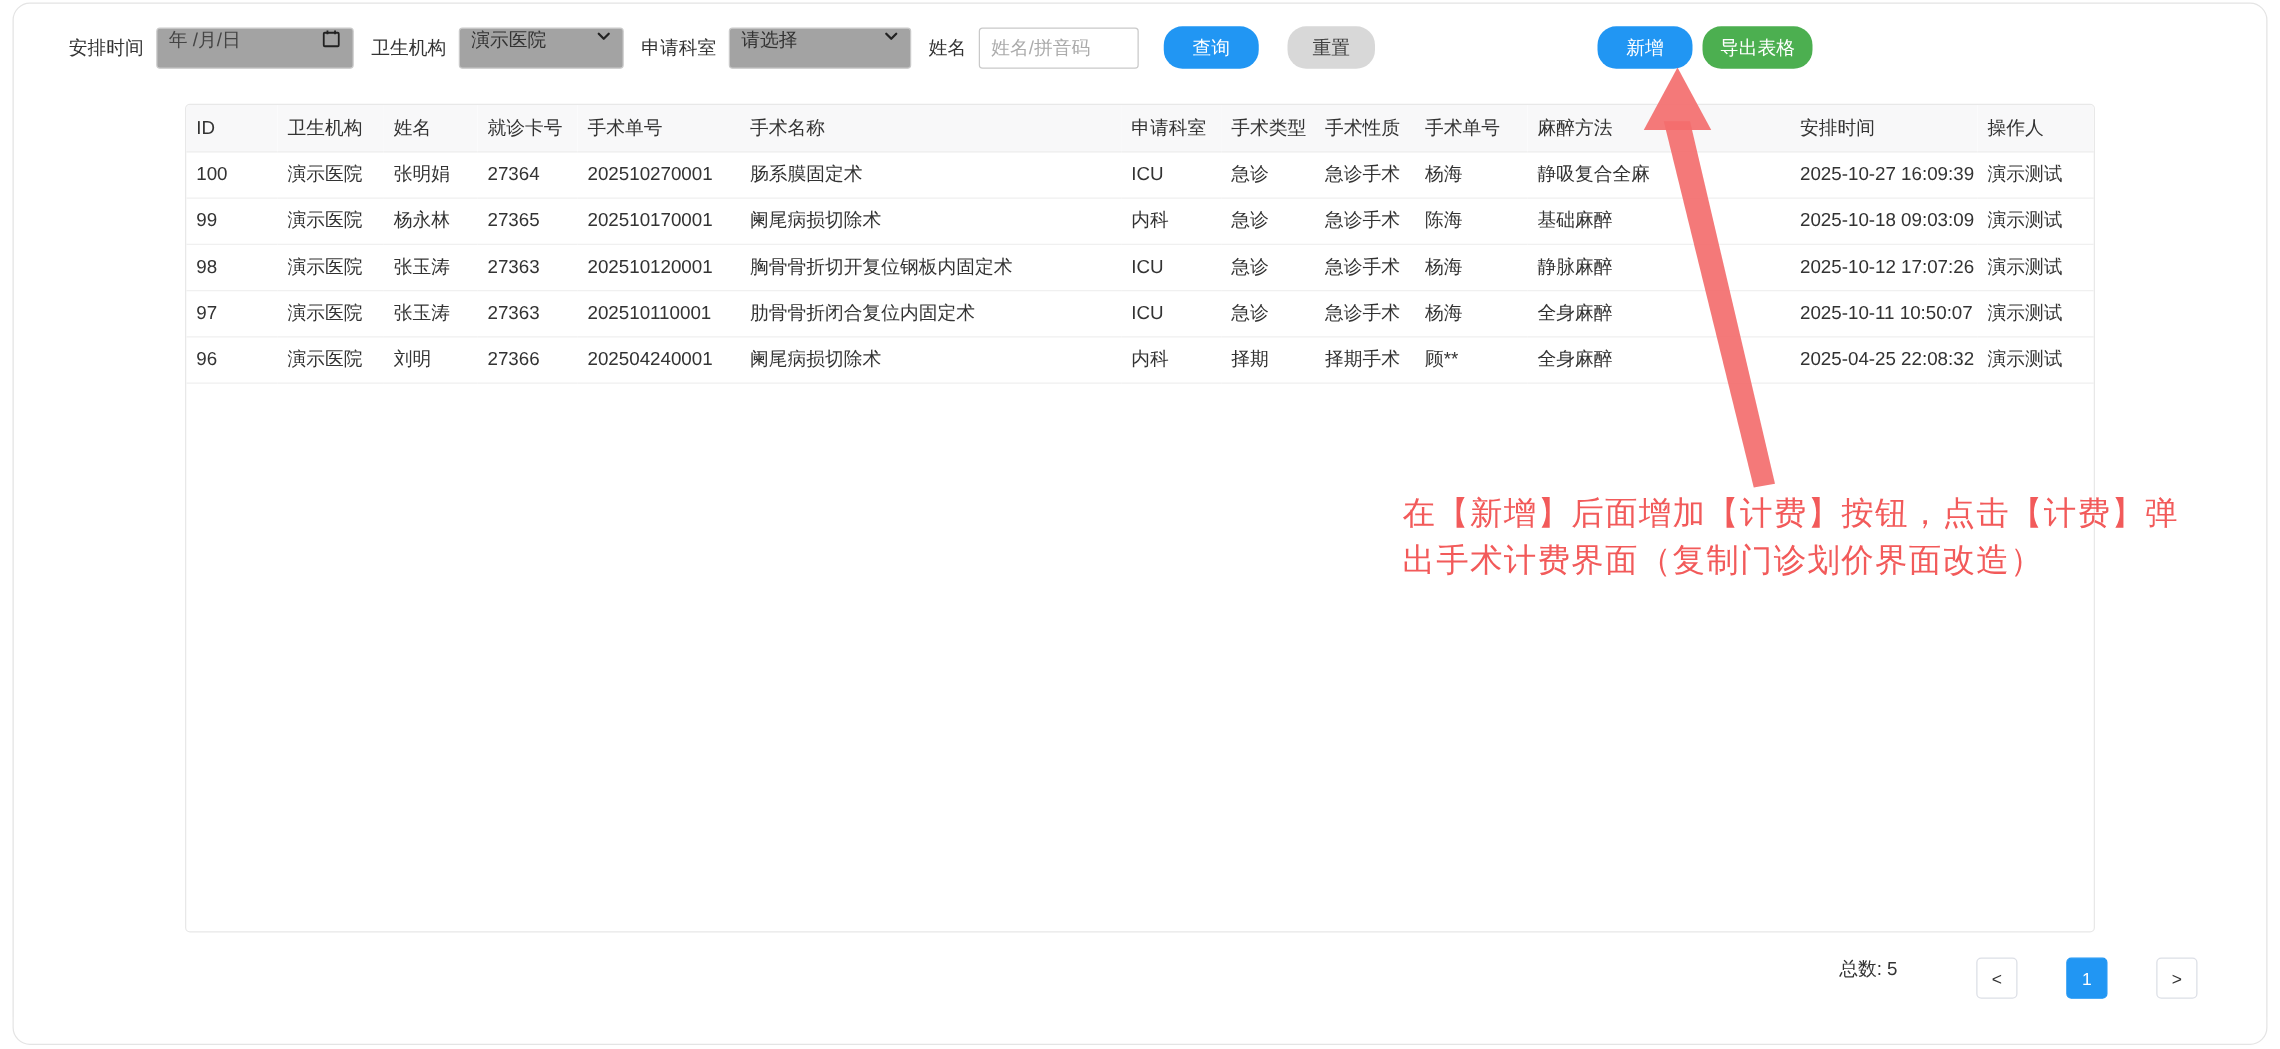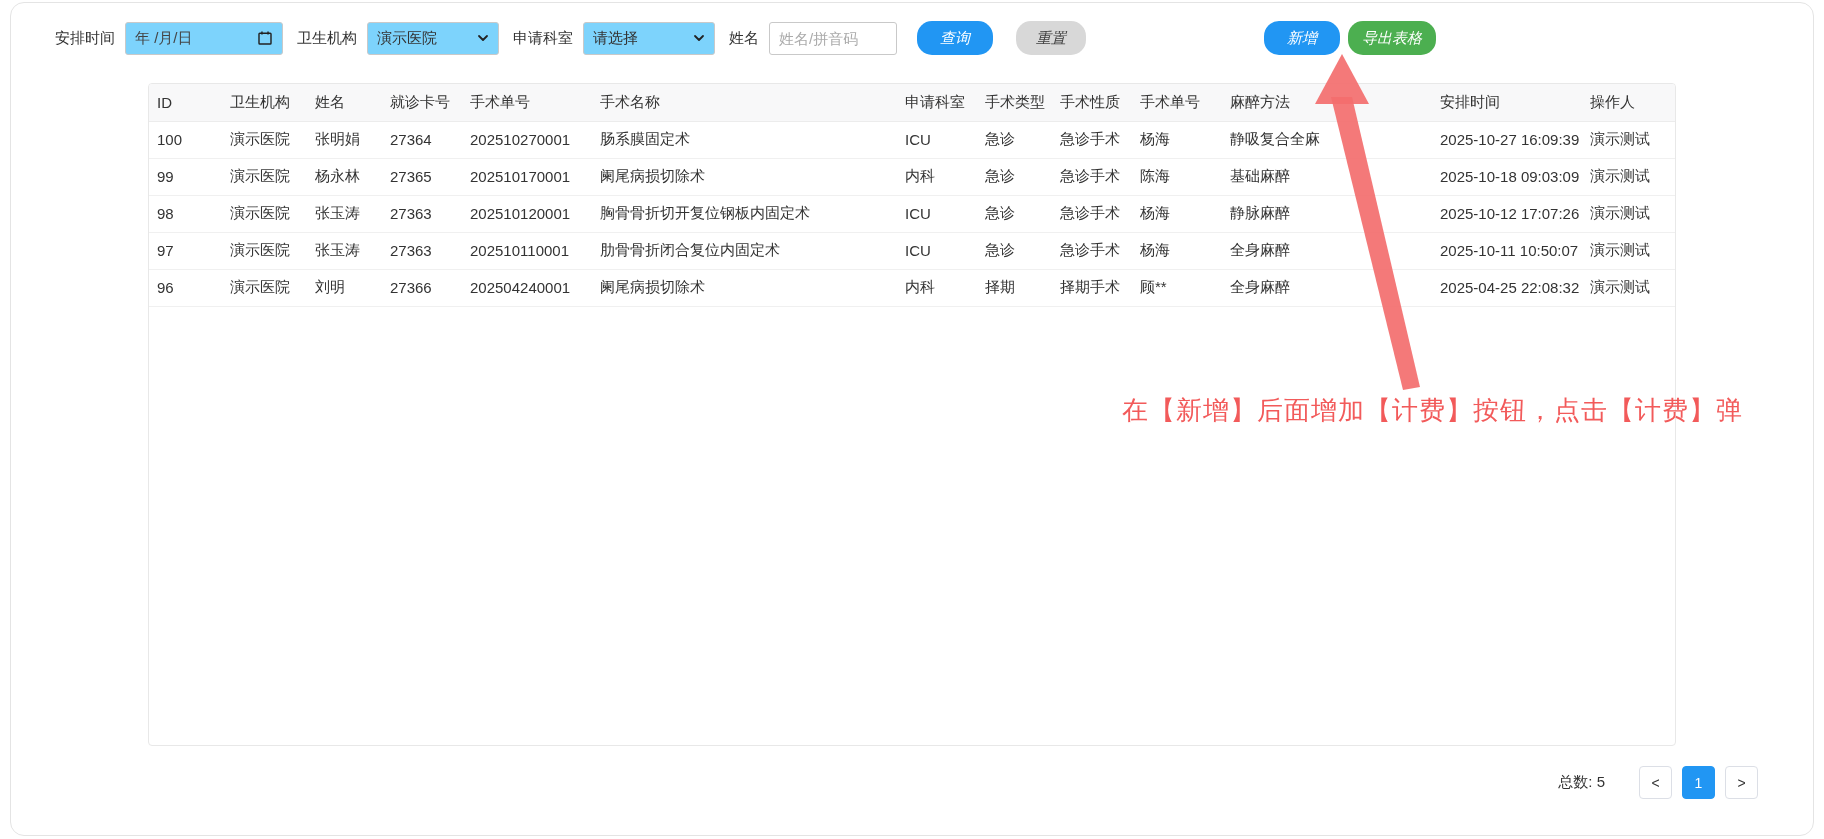--- a/index.html
+++ b/index.html
@@ -19,39 +19,38 @@
 
   
   .filter-bar {
     display: flex; align-items: center;
     padding: 21px 0 0 55px;
     font-size: 15px;
   }
   .filter-bar .lbl { margin-right: 10px; white-space: nowrap; color: #333; }
   .box {
     height: 33px; border: 1px solid #c9c9c9; border-radius: 3px;
-    display: flex; align-items: center; justify-content: space-between;
-    padding: 0 9px; background: #7dd3fc; margin-right: 14px;
+    display: flex; justify-content: space-between;
+    padding: 0 9px; background: #a3a3a3; margin-right: 14px;
     font-size: 15px; color: #333; cursor: pointer; gap: 24px;
   }
   .box.date { width: 158px; color: #444; }
   .box.sel1 { width: 132px; }
-  .box.sel2 { width: 132px; }
+  .box.sel2 { width: 146px; }
   .txt-input {
     height: 33px; width: 128px; border: 1px solid #c9c9c9; border-radius: 3px;
     padding: 0 9px; font-size: 15px; color: #333; outline: none;
     font-family: "Liberation Sans", "DejaVu Sans", sans-serif;
     margin-right: 20px;
   }
   .txt-input::placeholder { color: #ababab; }
   .btn {
     height: 34px; border: none; border-radius: 15px;
     font-size: 15px; cursor: pointer; white-space: nowrap;
     font-family: "Liberation Sans", "DejaVu Sans", sans-serif;
-    font-style: italic;
   }
   .btn-primary { background: var(--primary, #2196f3); color: #fff; padding: 0 23px; }
   .btn-reset   { background: var(--reset_bg, #d8d8d8); color: #404040; padding: 0 20px; margin-left: 23px; }
   .btn-add     { margin-left: 178px; }
   .btn-export  { background: var(--success, #4caf50); color: #fff; padding: 0 14px; margin-left: 8px; }
 
   
   .table-card {
     width: 1528px; margin: 28px auto 0;
     border: 1px solid #e8e8e8; border-radius: 4px;
@@ -65,22 +64,22 @@
   }
   tbody td {
     height: 37px; padding: 0 8px; border-bottom: 1px solid #f0f0f0;
     white-space: nowrap; overflow: hidden; color: #333;
   }
   td.actions .ico { display: inline-block; margin-right: 15px; cursor: pointer; vertical-align: middle; }
 
   
   .pagination {
     width: 1692px; margin: 20px auto 0;
-    display: flex; justify-content: flex-end; align-items: center;
-    font-size: 15px; color: #333;
+    display: flex; justify-content: flex-end; align-items: flex-start;
+    font-size: 15px; color: #333; gap: 29px;
   }
   .pagination .total { margin-right: 24px; }
   .page-btn {
     width: 33px; height: 33px; border: 1px solid #dcdfe6; border-radius: 4px;
     background: #fff; color: #333; font-size: 14px; margin-left: 10px;
     cursor: pointer; display: flex; align-items: center; justify-content: center;
     font-family: "Liberation Sans", "DejaVu Sans", sans-serif;
   }
   .page-btn.active { background: var(--primary, #2196f3); border-color: var(--primary, #2196f3); color: #fff; }
 
@@ -340,13 +339,14 @@
   <button class="page-btn">&gt;</button>
 </div>
 
 <svg class="arrow-overlay" width="1824" height="839" viewBox="0 0 1824 839">
   <polygon points="1342,54 1315,104 1369,104" fill="#f36e6e" fill-opacity="0.92"></polygon>
   <polygon points="1331,97 1352,97 1420,387 1403,390" fill="#f36e6e" fill-opacity="0.92"></polygon>
 </svg>
 
 <div class="annotation-text">
   <div>在【新增】后面增加【计费】按钮，点击【计费】弹</div>
+  <div>出手术计费界面（复制门诊划价界面改造）</div>
 </div>
 
 </body></html>

